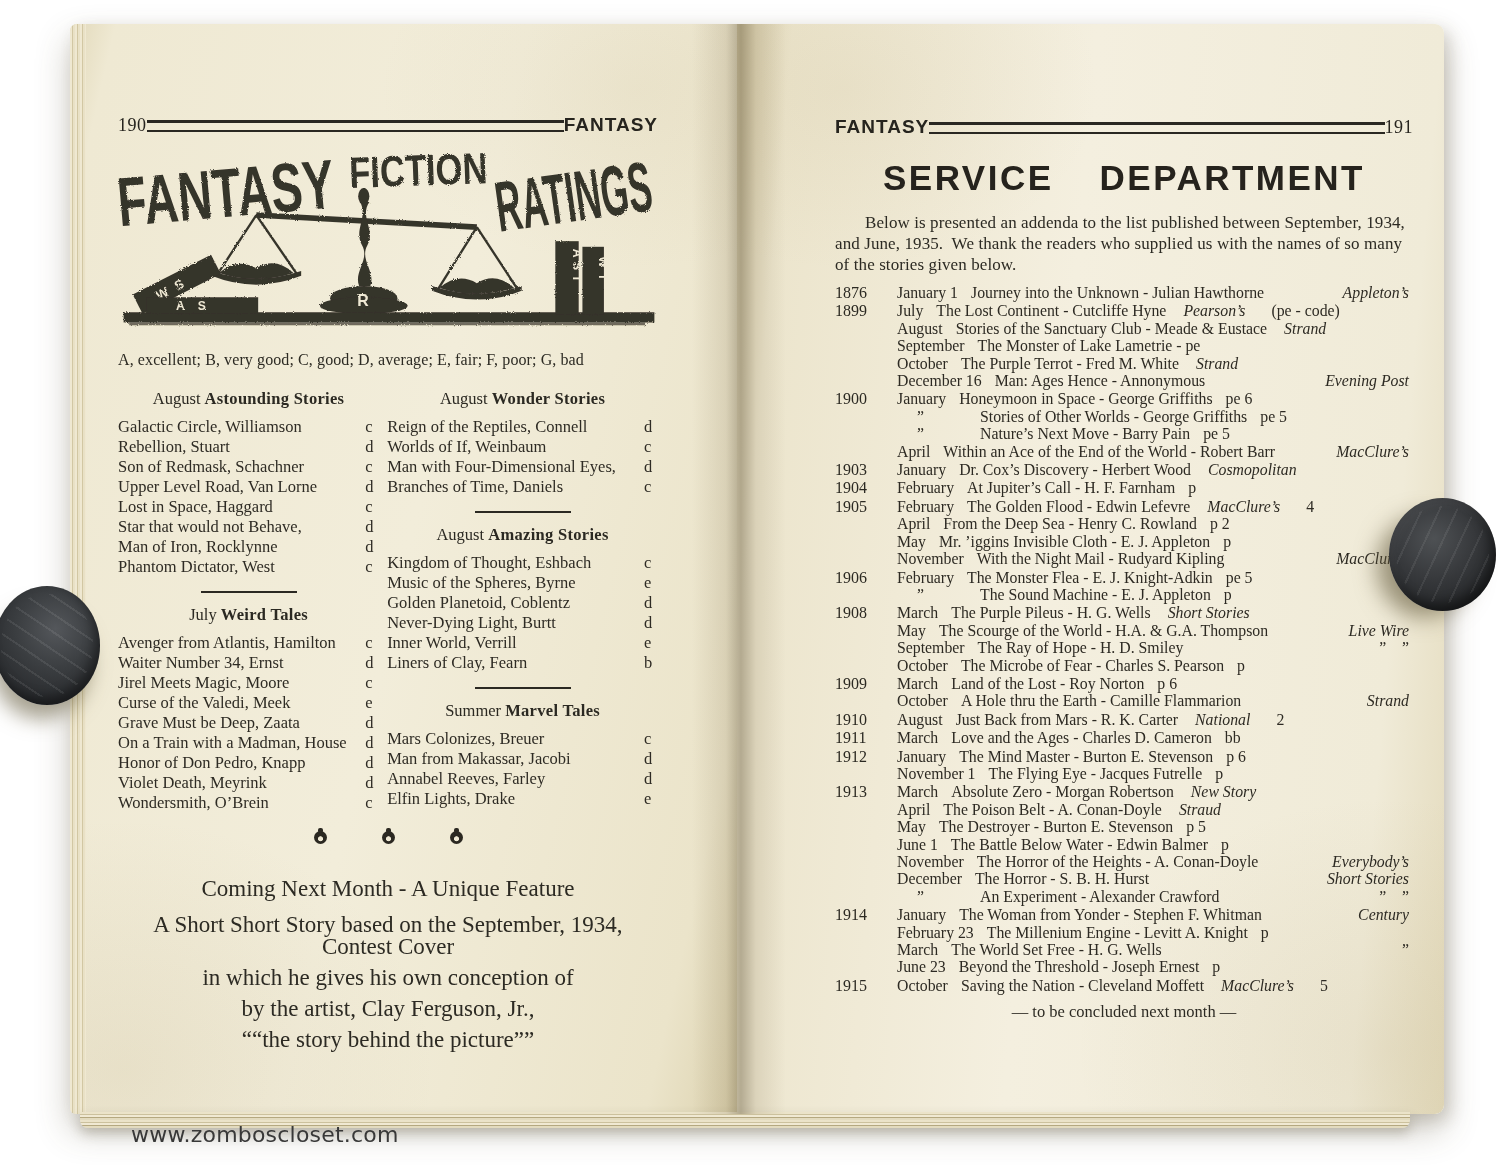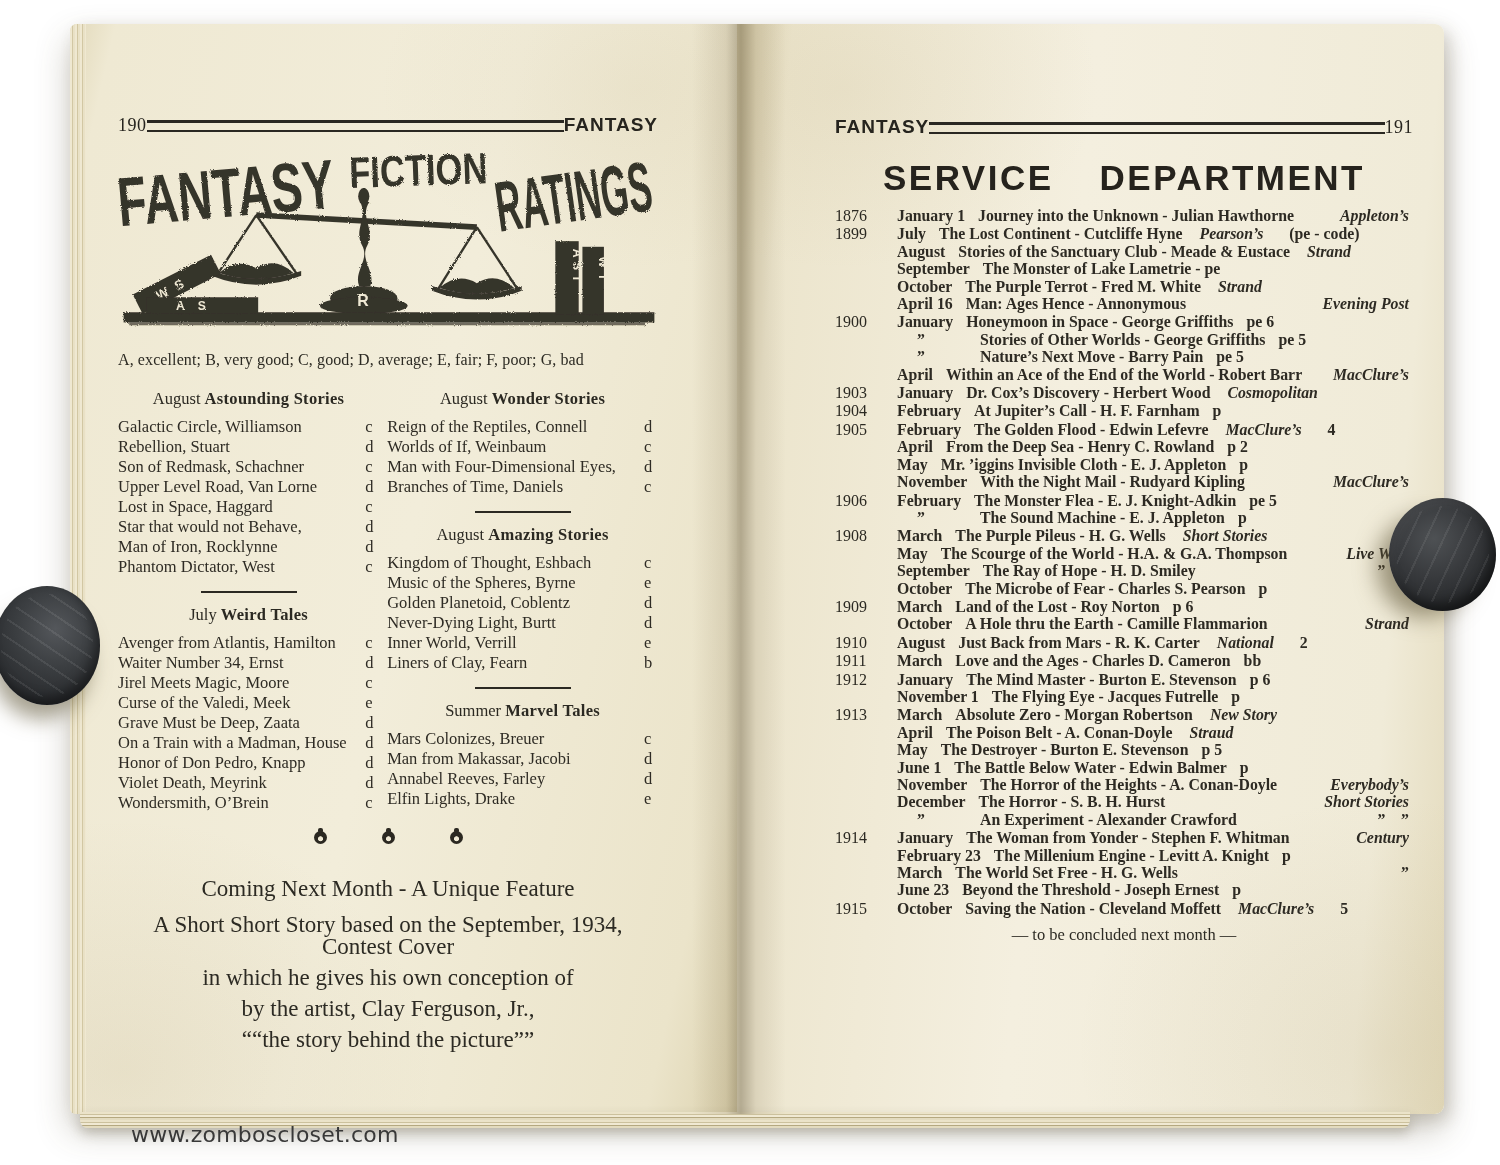--- a/index.html
+++ b/index.html
@@ -71,21 +71,21 @@
   .foot-line{margin-bottom:9px;}
   .foot-line:first-child{margin-bottom:14px;}
   
   .svc-title{display:flex;justify-content:center;gap:46px;margin-top:20px;
     font:bold 35px "Liberation Sans","DejaVu Sans",sans-serif;letter-spacing:2.5px;color:#26231d;}
   .intro{margin:14px 0 0 0;font-size:17px;line-height:21px;color:#2c2a23;text-indent:30px;letter-spacing:.1px;}
   .entries{margin-top:9px;}
   .entry{display:flex;margin-bottom:1px;}
   .yr{width:62px;flex:none;font-size:16px;color:#2b2922;line-height:17.4px;}
   .lines{flex:1;min-width:0;}
-  .ln{display:flex;align-items:flex-start;font-size:15.8px;line-height:17.4px;color:#2d2a23;font-weight:bold;}
+  .ln{display:flex;align-items:flex-start;font-size:15.8px;line-height:17.4px;color:#2d2a23;}
   .ln .m{margin-right:13px;white-space:pre;flex:none;}
   .ln .t{white-space:pre;flex:none;}
   .ln .k{margin-left:13px;white-space:pre;}
   .ln .j{margin-left:17px;font-style:italic;white-space:pre;}
   .ln .jk{margin-left:26px;white-space:pre;}
   .ln.ind .m{width:70px;box-sizing:border-box;padding-left:20px;}
   .pushR{margin-left:auto !important;padding-right:4px;}
   .closing{text-align:center;font-size:16.5px;color:#2c2a23;margin-top:8px;}
   
   .magnet{position:absolute;border-radius:50%;z-index:20;}
@@ -322,20 +322,21 @@
           <span class="runtitle">FANTASY</span>
           <span class="rule"></span>
           <span class="pagenum">191</span>
         </div>
 
         <div class="svc-title">
           <span>SERVICE</span>
           <span>DEPARTMENT</span>
         </div>
 
+        <p class="intro">Below is presented an addenda to the list published between September, 1934, and June, 1935.&nbsp; We thank the readers who supplied us with the names of so many of the stories given below.</p>
 
         <div class="entries" id="entries">
             <div class="entry">
               <div class="yr">1876</div>
               <div class="lines">
                 <div class="ln">
                   <span class="m">January 1</span>
                   <span class="t">Journey into the Unknown - Julian Hawthorne</span>
                   <span class="j pushR">Appleton’s</span>
                 </div>
@@ -358,21 +359,21 @@
                 <div class="ln">
                   <span class="m">September</span>
                   <span class="t">The Monster of Lake Lametrie - pe</span>
                 </div>
                 <div class="ln">
                   <span class="m">October</span>
                   <span class="t">The Purple Terrot - Fred M. White</span>
                   <span class="j">Strand</span>
                 </div>
                 <div class="ln">
-                  <span class="m">April 16</span>
+                  <span class="m">December 16</span>
                   <span class="t">Man: Ages Hence - Annonymous</span>
                   <span class="j pushR">Evening Post</span>
                 </div>
               </div>
             </div>
             <div class="entry">
               <div class="yr">1900</div>
               <div class="lines">
                 <div class="ln">
                   <span class="m">January</span>

